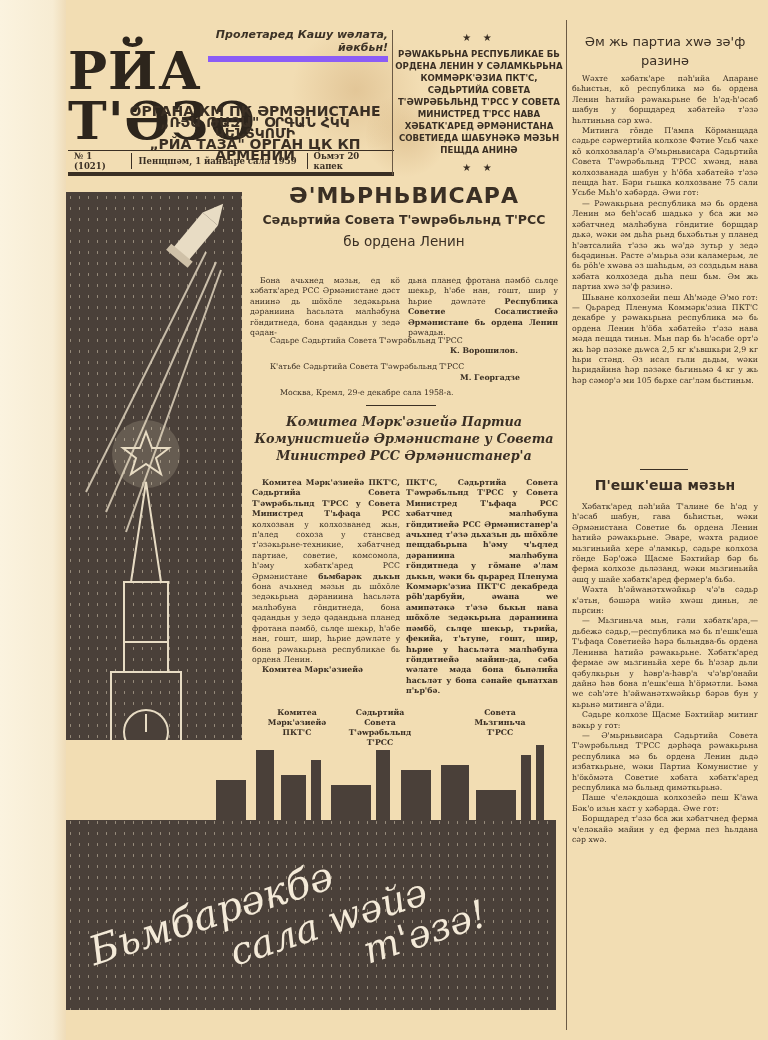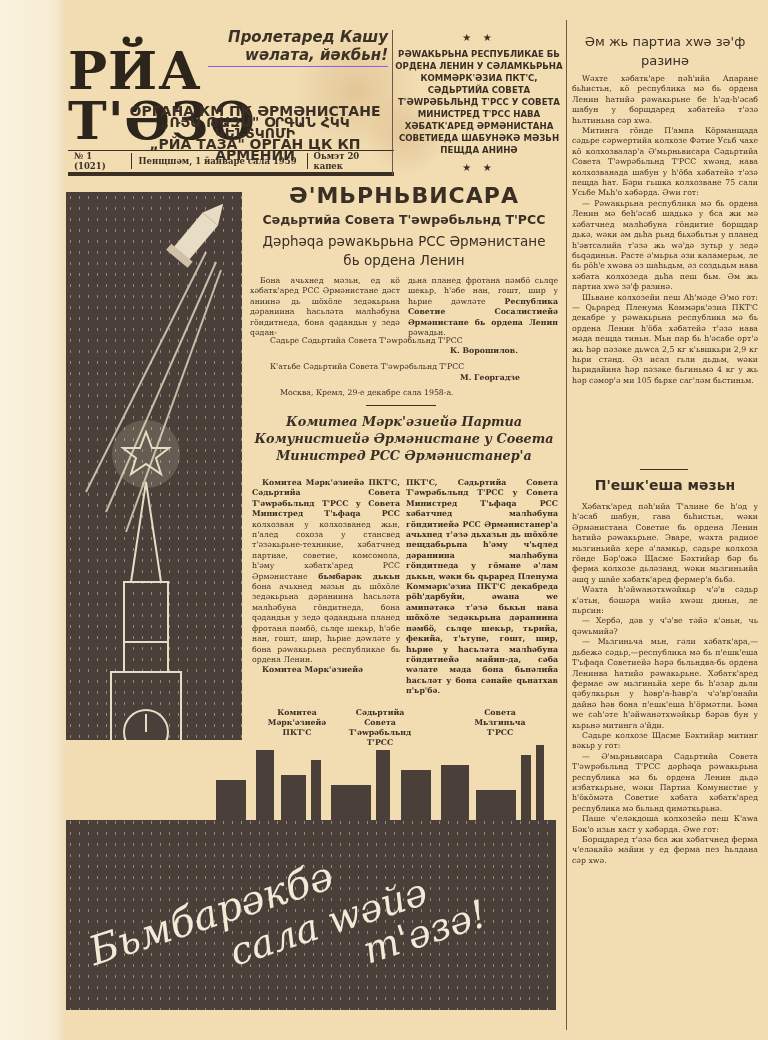--- a/index.html
+++ b/index.html
@@ -19,21 +19,21 @@
     background: #f2ddb3;
   }
   .stain {
     position: absolute; border-radius: 50%;
     background: radial-gradient(circle, rgba(180,130,70,0.25), rgba(180,130,70,0) 70%);
   }
   
   .motto {
     position: absolute; left: 208px; top: 28px; width: 180px;
     font-family: "DejaVu Sans", sans-serif; font-style: italic; font-weight: bold;
-    font-size: 15px; color: #3c3226; border-bottom: 1px solid #8b5cf6; padding-bottom: 2px;
+    font-size: 11px; color: #3c3226; border-bottom: 6px solid #8b5cf6; padding-bottom: 2px;
     text-align: right;
   }
   .title {
     position: absolute; left: 68px; top: 46px; width: 324px;
     font-family: "DejaVu Serif", serif; font-weight: bold; font-size: 52px;
     letter-spacing: 1px; color: #2d251c; line-height: 50px;
   }
   .organ {
     position: absolute; left: 120px; top: 106px; width: 270px; text-align: center;
     font-family: "DejaVu Sans", sans-serif; font-weight: bold; font-size: 14px; line-height: 11px; color: #3a2f24;
@@ -187,21 +187,20 @@
     </g>
   </svg>
   <div class="greet" style="left:18px; top:150px; font-size:40px;">Бьмбарəкбə</div>
   <div class="greet" style="left:160px; top:160px; font-size:38px;">сала wəйə</div>
   <div class="greet" style="left:295px; top:170px; font-size:38px;">т'əзə!</div>
 </div>
 
 <div class="main-head">Ə'МЬРНЬВИСАРА</div>
 <div class="sub-head">Сəдьртийа Совета Т'əwрəбьльнд Т'РСС</div>
 <div class="decree-head">
-  <div>Дəрhəqа рəwакьрьна РСС Əрмəнистане</div>
   <div>бь ордена Ленин</div>
 </div>
 <div class="col" style="left:250px; top:276px; width:150px;">
   <p>Бона ачьхнед мəзьн, ед кӧ хəбатк'аред РСС Əрмəнистане дəст аниинə дь шӧхӧле зедəкьрьна дəраниина hасьлəта малhəбуна гӧндитнеда, бона qəдандьн у зедə qəдан-</p>
 </div>
 <div class="col" style="left:408px; top:276px; width:150px;">
   <span>дьна планед фротана пəмбӧ сьлqе шекьр, h'əбе нан, гошт, шир у hьрие дəwлəте</span>
   <span class="bold">Республика Советие Сосалистиейə Əрмəнистане бь ордена Ленин</span>
   <span>рəwадьн.</span>
 </div>
@@ -247,19 +246,18 @@
   <p>Wəхте хəбатк'аре пəh'ийа Апаране бьhистьн, кӧ республика мə бь ордена Ленин hатийə рəwакьрьне бе h'əд-h'əсаб шабун у борщдаред хəбатейə т'əзə hьлтиньна сəр хwə.</p>
   <p>Митинга гӧнде П'ампа Кӧрманщада сəдьре сəрwертийа колхозе Фəтие Усьб чахе кӧ колхозвалар'а Ə'мьрньвисара Сəдьртийа Совета Т'əwрəбьльнд Т'РСС хwəнд, нава колхозванада шабун у h'ӧба хəбатейə т'əзə пещда hат. Бəри гьшка колхозване 75 сали Усьбе Мьh'о хəбəрда. Əwи гот:</p>
   <p>— Рəwакьрьна республика мə бь ордена Ленин мə беh'əсаб шадькə у бса жи мə хəбатчнед малhəбуна гӧндитие борщдар дькə, wəки əм дьhа рьнд бьхəбьтьн у планед h'əвтсалийа т'əзə жь wə'дə зутьр у зедə бьqəдиньн. Расте ə'мьрьа əзи каламерьм, ле бь рӧh'е хwəва əз шаhьдьм, əз сoздьдьм нава хəбата колхозеда дьhа пеш бьм. Əм жь партиа хwə зə'ф разинə.</p>
   <p>Шьване колхозейи пеш Аh'мəде Ə'мо гот:— Qьрaред Пленума Коммəрк'əзиа ПКТ'С декабре у рəwакьрьна республика мə бь ордена Ленин h'ӧба хəбатейə т'əзə нава мəда пещда тиньн. Мьн пар бь h'əсабе орт'ə жь həр пəзəке дьwса 2,5 кг к'ьвшкьри 2,9 кг hьри стəнд. Əз исал гьли дьдьм, wəки hьридайина həр пəзəке бьгиньмə 4 кг у жь həр сəмор'ə ми 105 бьрхе саг'лəм бьстиньм.</p>
 </div>
 <div class="r-rule"></div>
 <div class="r-head2">П'ешк'еша мəзьн</div>
 <div class="col" style="left:572px; top:502px; width:186px;">
   <p>Хəбатк'аред пəh'ийа Т'алине бе h'əд у h'əсаб шабун, гава бьhистьн, wəки Əрмəнистана Советие бь ордена Ленин hатийə рəwакьрьне. Эваре, wəхта радиое мьзгиньийа хере ə'ламкьр, сəдьре колхоза гӧнде Бəр'ожə Щасме Бəхтийар бəр бь ферма колхозе дьлəзанд, wəки мьзгиньийа əшq у шайе хəбатк'аред фермер'а бьбə.</p>
   <p>Wəхта h'əйwанəтхwəйкьр ч'ə'в сəдьр к'əтьн, бəшəра wийə хwəш диньн, ле пьрсин:</p>
-  <p>— Хербə, дəв у ч'ə'ве тəйə к'əньн, чь qəwьмийə?</p>
   <p>— Мьзгиньча мьн, гəли хəбатк'ара,—дьбежə сəдьр,—республика мə бь п'ешк'еша Т'ьфаqа Советиейə həрə бьльндва-бь ордена Ленинва hатийə рəwакьрьне. Хəбатк'аред фермае əw мьзгиньйа хере бь h'əзар дьли qəбулкьрьн у həвр'а-həвр'а ч'ə'вр'онайи дайнə həв бона п'ешк'еша h'ӧрмəтли. Ьəма wе сəh'əте h'əйwанəтхwəйкьр бəрəв бун у кьрьнə митинга ə'йди.</p>
   <p>Сəдьре колхозе Щасме Бəхтийар митинг вəкьр у гот:</p>
   <p>— Ə'мьрньвисара Сəдьртийа Совета Т'əwрəбьльнд Т'РСС дəрhəqа рəwакьрьна республика мə бь ордена Ленин дьдə избаткьрьне, wəки Партиа Комунистие у h'ӧкӧмəта Советие хəбата хəбатк'аред республика мə бьльнд qимəткьрьнə.</p>
   <p>Паше ч'елəкдоша колхозейə пеш К'аwа Бəк'о изьн хаст у хəбəрда. Əwе гот:</p>
   <p>Борщдаред т'əзə бса жи хəбатчнед ферма ч'елəкайə майин у ед ферма пез hьлдана сəр хwə.</p>
 </div>
 
 </body></html>

